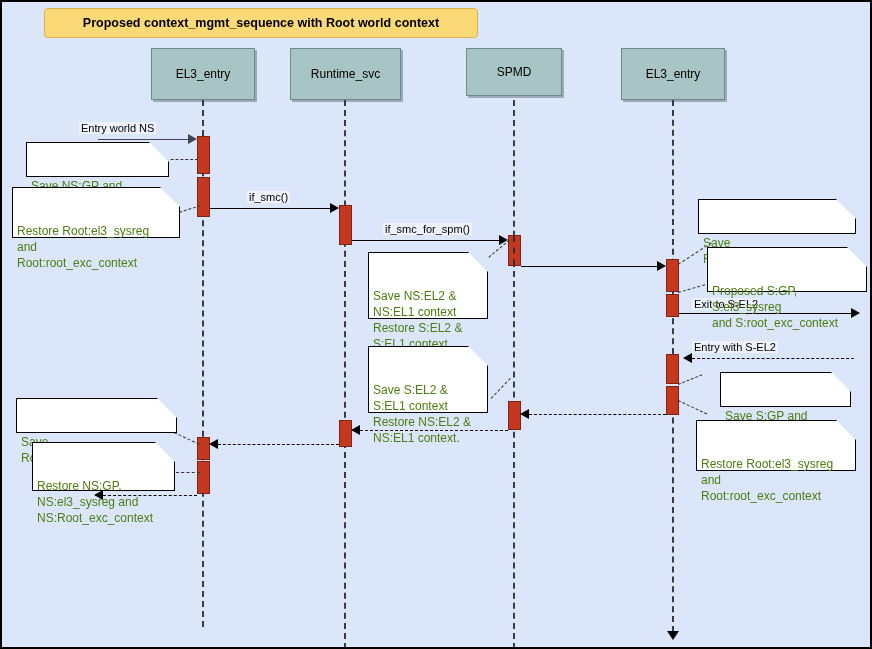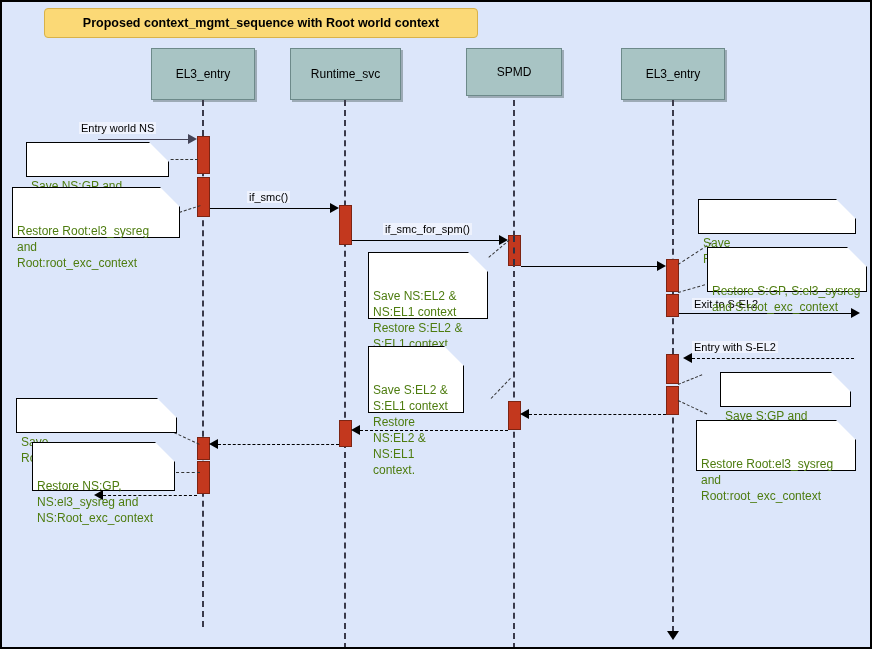--- a/index.html
+++ b/index.html
@@ -254,38 +254,38 @@
 S:EL1 context.</span>
   </div>
 
   <div class="note" style="left:696px; top:197px; width:158px; height:35px;">
     <span class="dogear-tri"></span>
     <span>Save Root:root_exc_context</span>
   </div>
 
   <div class="note" style="left:705px; top:245px; width:160px; height:45px;">
     <span class="dogear-tri"></span>
-    <span>Restore S:GP, S:el3_sysreg
+    <span>Proposed S:GP, S:el3_sysreg
 and S:root_exc_context</span>
   </div>
 
   <div class="note" style="left:694px; top:370px; width:131px; height:35px;margin-left:24px;">
     <span class="dogear-tri"></span>
     <span>Save S:GP and
 S:root_exc_context</span>
   </div>
 
   <div class="note" style="left:694px; top:418px; width:160px; height:51px;">
     <span class="dogear-tri"></span>
     <span>Restore Root:el3_sysreg
 and
 Root:root_exc_context</span>
   </div>
 
-  <div class="note" style="left:366px; top:344px; width:96px; height:67px;">
+  <div class="note" style="left:366px; top:344px; width:120px; height:67px;">
     <span class="dogear-tri"></span>
     <span>Save S:EL2 &amp;
 S:EL1 context
 Restore NS:EL2 &amp;
 NS:EL1 context.</span>
   </div>
 
   <div class="note" style="left:14px; top:396px; width:161px; height:35px;">
     <span class="dogear-tri"></span>
     <span>Save Root:root_exc_context</span>

